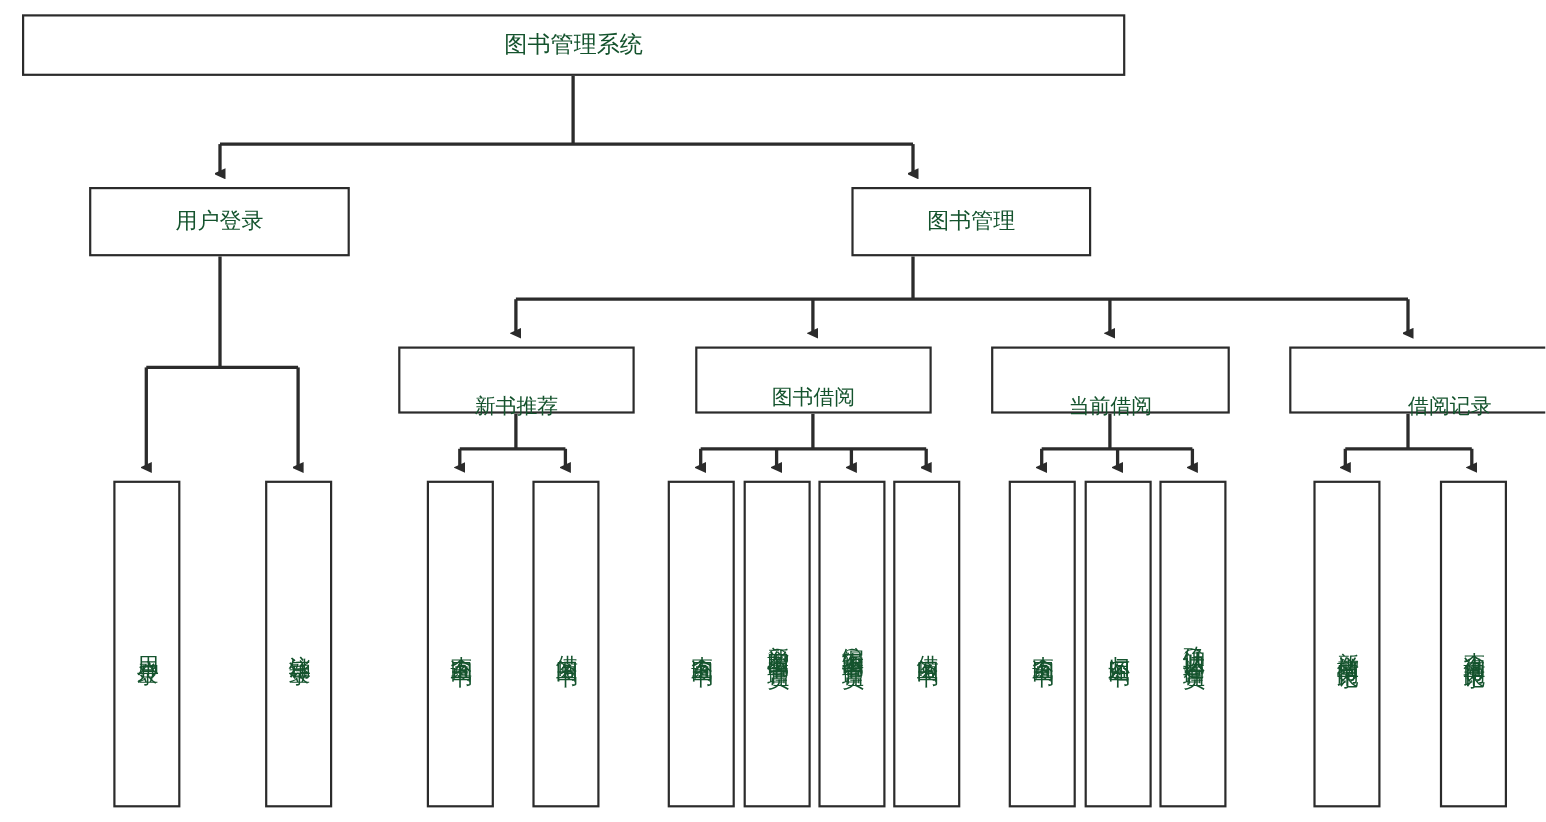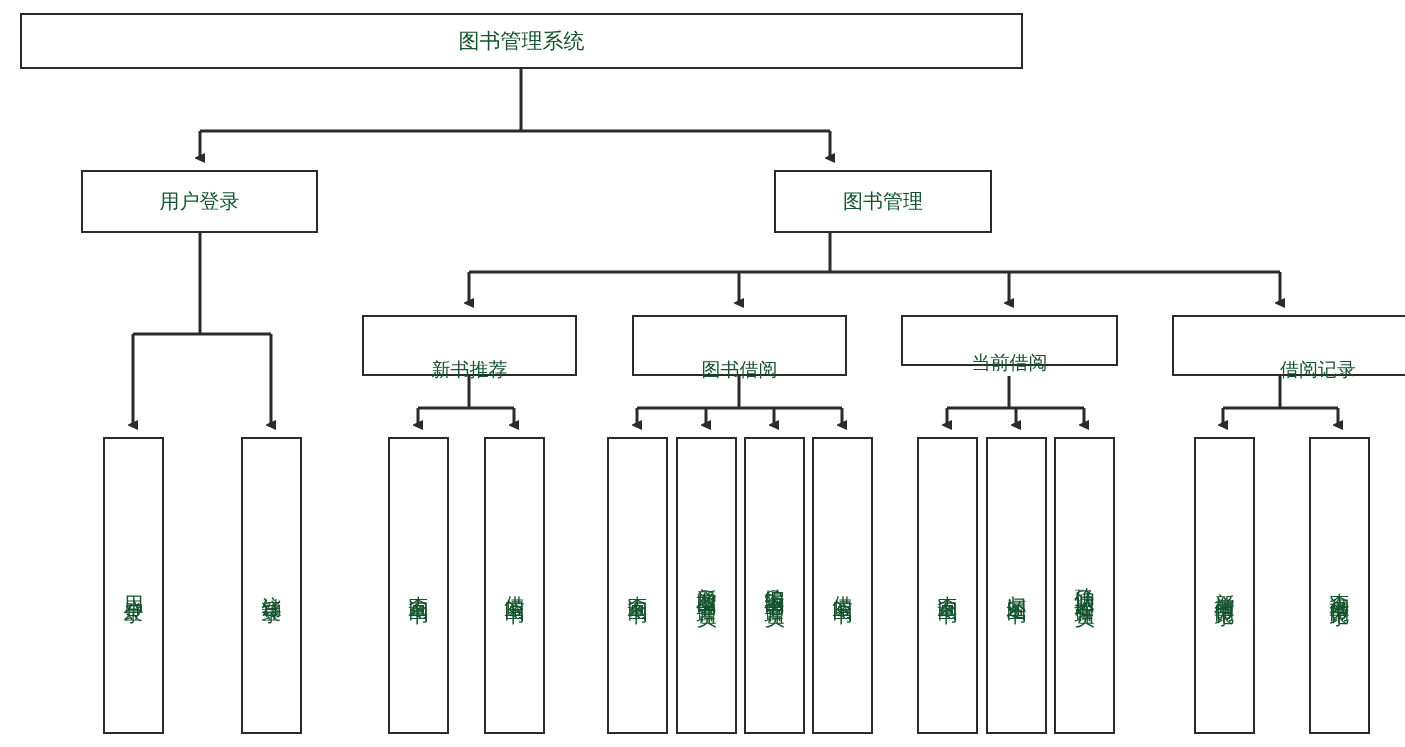--- a/index.html
+++ b/index.html
@@ -126,24 +126,24 @@
   <div class="node node-l1" style="left:81px; top:170px; width:237px; height:63px;">
     <span class="lbl">用户登录</span>
   </div>
   <div class="node node-l1" style="left:738px; top:170px; width:218px; height:63px;margin-left:36px;">
     <span class="lbl">图书管理</span>
   </div>
 
   <div class="node node-l2" style="left:362px; top:315px; width:215px; height:61px;">
     <span class="lbl">新书推荐</span>
   </div>
-  <div class="node node-l2" style="left:632px; top:315px; width:215px; height:61px;">
+  <div class="node node-l2" style="left:632px; top:315px; width:215px; height:61px;align-items:flex-end;">
     <span class="lbl">图书借阅</span>
   </div>
-  <div class="node node-l2" style="left:901px; top:315px; width:217px; height:51px;font-family:Liberation Mono, monospace;">
+  <div class="node node-l2" style="left:901px; top:315px; width:217px; height:61px;">
     <span class="lbl">当前借阅</span>
   </div>
   <div class="node node-l2" style="left:1172px; top:315px; width:256px; height:61px;padding-left:36px;">
     <span class="lbl">借阅记录</span>
   </div>
 
   <div class="node node-leaf" style="left:103px; top:437px; width:61px; height:297px;">
     <span class="lbl">用户登录</span>
   </div>
   <div class="node node-leaf" style="left:241px; top:437px; width:61px; height:297px;">

